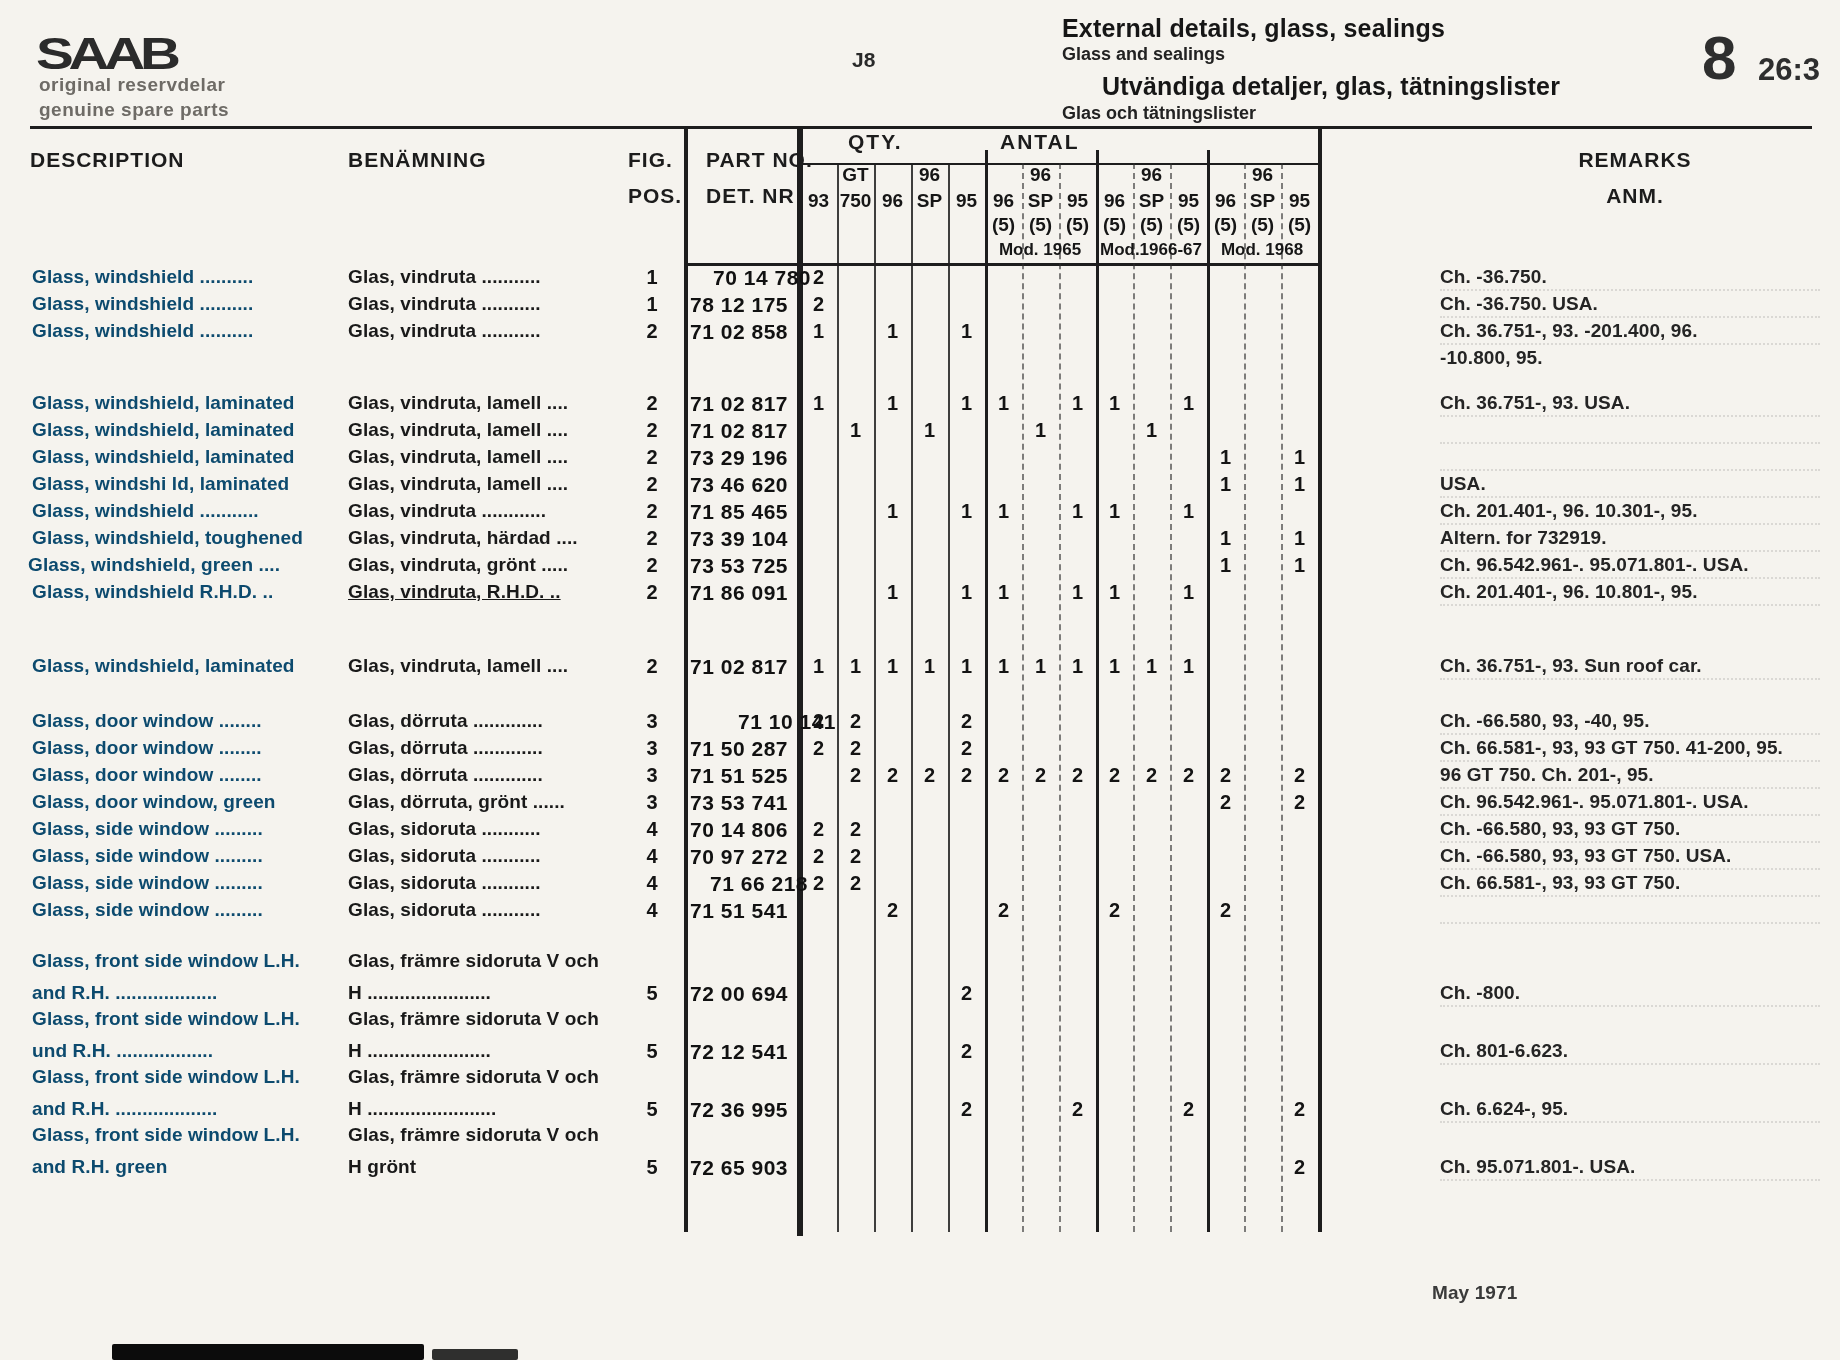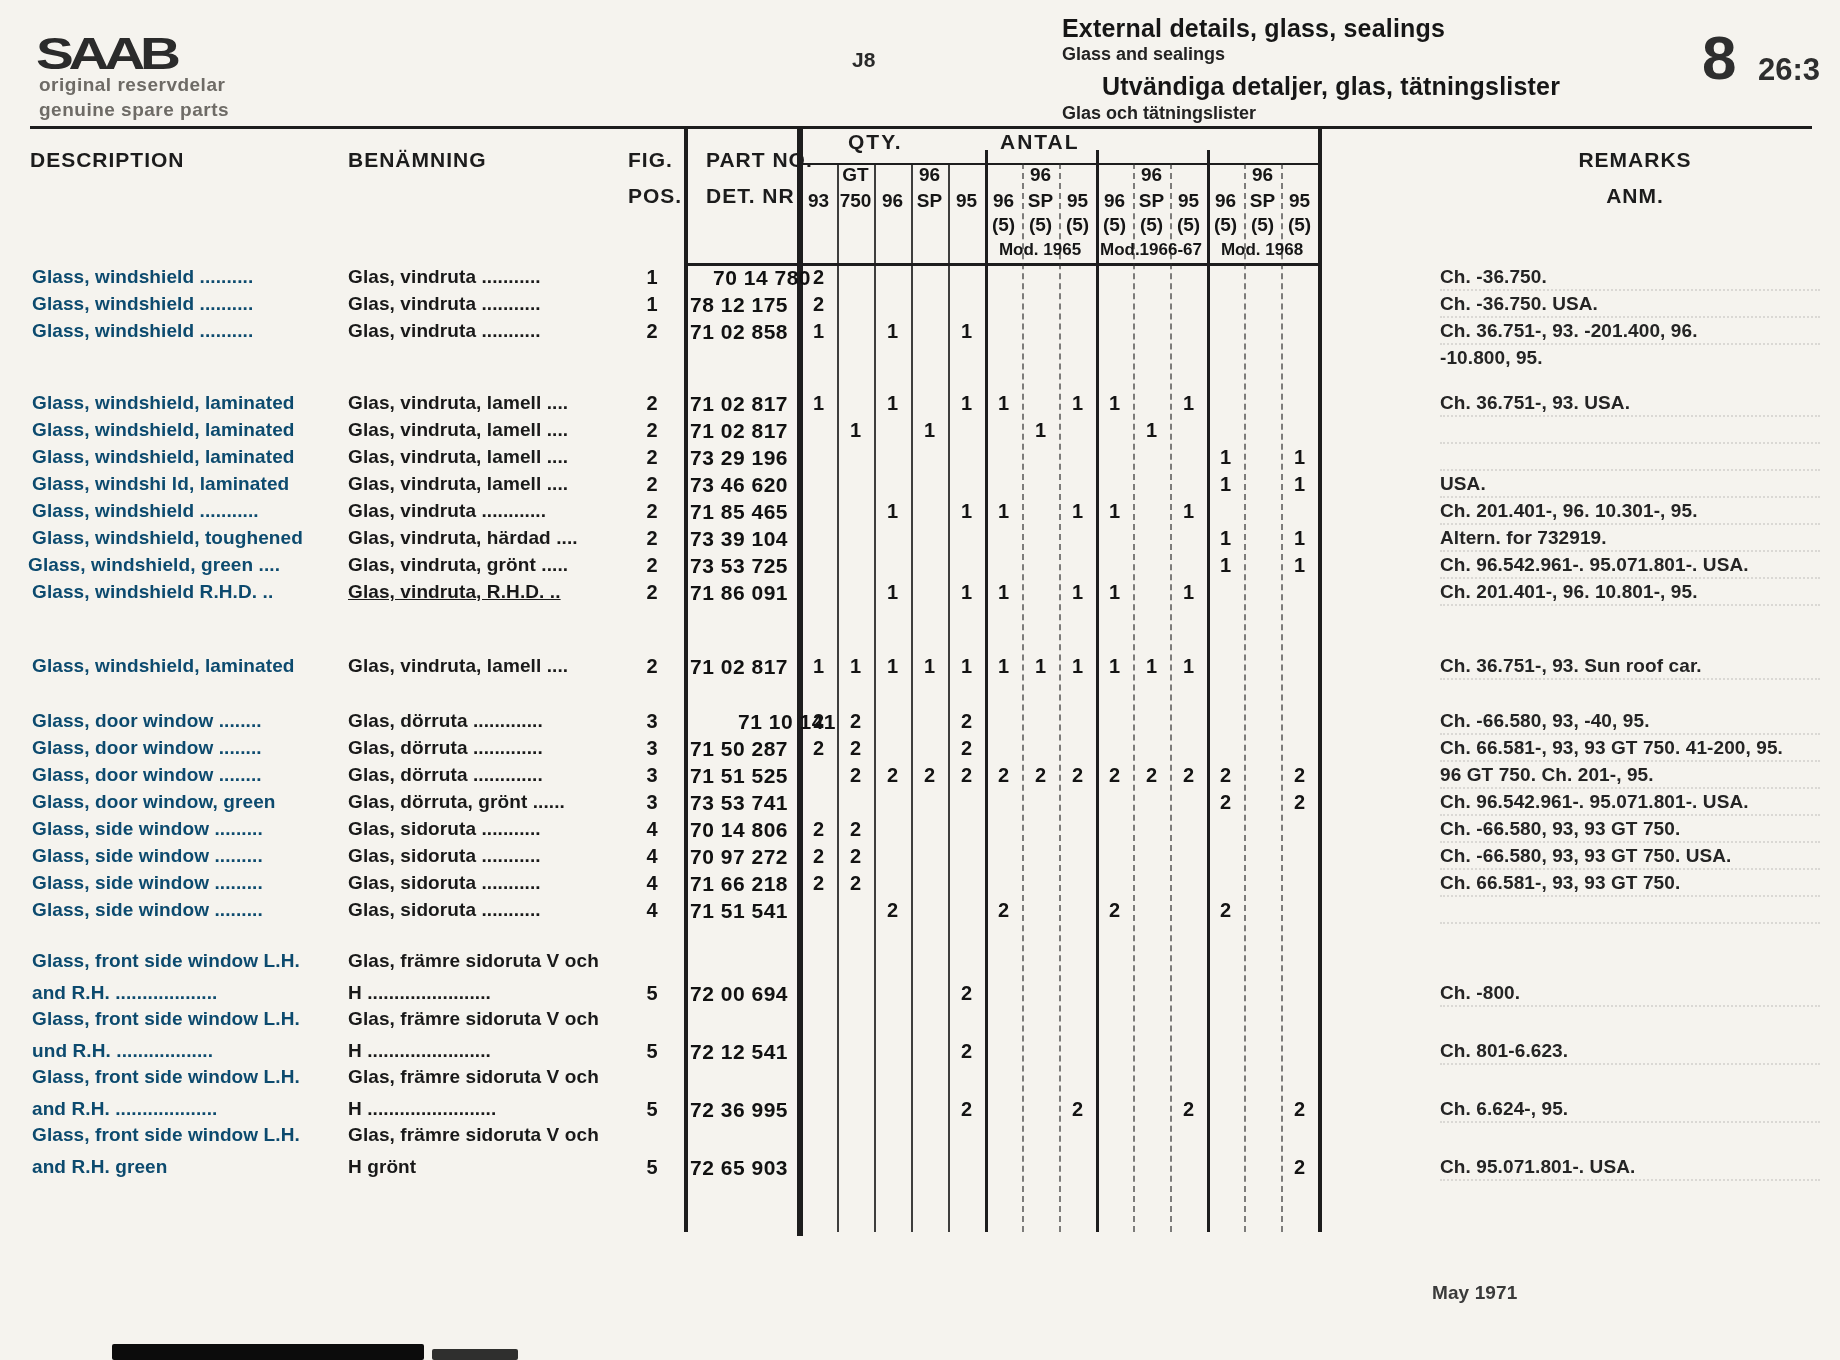--- a/index.html
+++ b/index.html
@@ -295,21 +295,21 @@
     <div class="abs sv" style="left: 348px; top: 845px;">Glas, sidoruta ...........</div>
     <div class="abs fig" style="left: 630px; width: 44px; top: 845px;">4</div>
     <div class="abs part" style="left: 688px; width: 100px; top: 845px;">70 97 272</div>
     <div class="abs qty" style="left: 800.5px; width: 36px; top: 845px;">2</div>
     <div class="abs qty" style="left: 837.5px; width: 36px; top: 845px;">2</div>
     <div class="abs rem" style="left: 1440px; top: 845px;">Ch. -66.580, 93, 93 GT 750.  USA.</div>
     <div class="guide" style="left: 1440px; top: 868px; width: 380px;"></div>
     <div class="abs desc" style="left: 32px; top: 872px;">Glass, side window .........</div>
     <div class="abs sv" style="left: 348px; top: 872px;">Glas, sidoruta ...........</div>
     <div class="abs fig" style="left: 630px; width: 44px; top: 872px;">4</div>
-    <div class="abs part" style="left: 688px; width: 100px; top: 872px;">71 66 218</div>
+    <div class="abs part" style="left: 708px; width: 100px; top: 872px;">71 66 218</div>
     <div class="abs qty" style="left: 800.5px; width: 36px; top: 872px;">2</div>
     <div class="abs qty" style="left: 837.5px; width: 36px; top: 872px;">2</div>
     <div class="abs rem" style="left: 1440px; top: 872px;">Ch. 66.581-, 93, 93 GT 750.</div>
     <div class="guide" style="left: 1440px; top: 895px; width: 380px;"></div>
     <div class="abs desc" style="left: 32px; top: 899px;">Glass, side window .........</div>
     <div class="abs sv" style="left: 348px; top: 899px;">Glas, sidoruta ...........</div>
     <div class="abs fig" style="left: 630px; width: 44px; top: 899px;">4</div>
     <div class="abs part" style="left: 688px; width: 100px; top: 899px;">71 51 541</div>
     <div class="abs qty" style="left: 874.5px; width: 36px; top: 899px;">2</div>
     <div class="abs qty" style="left: 985.5px; width: 36px; top: 899px;">2</div>

